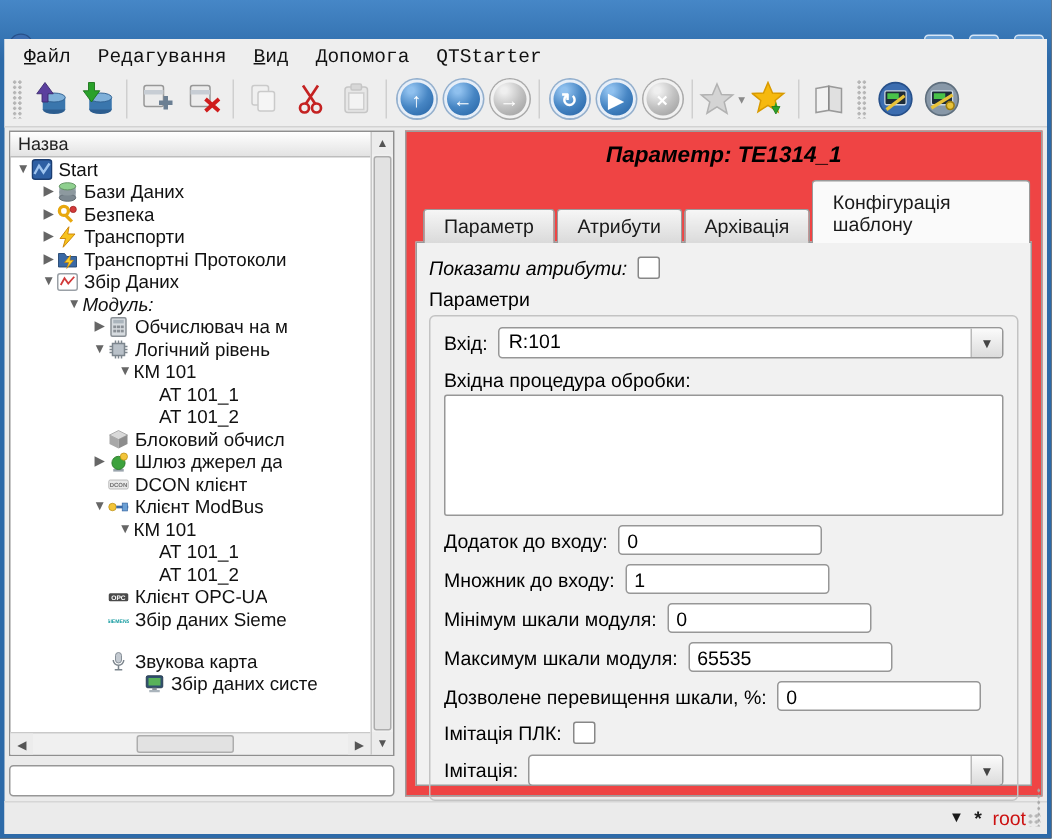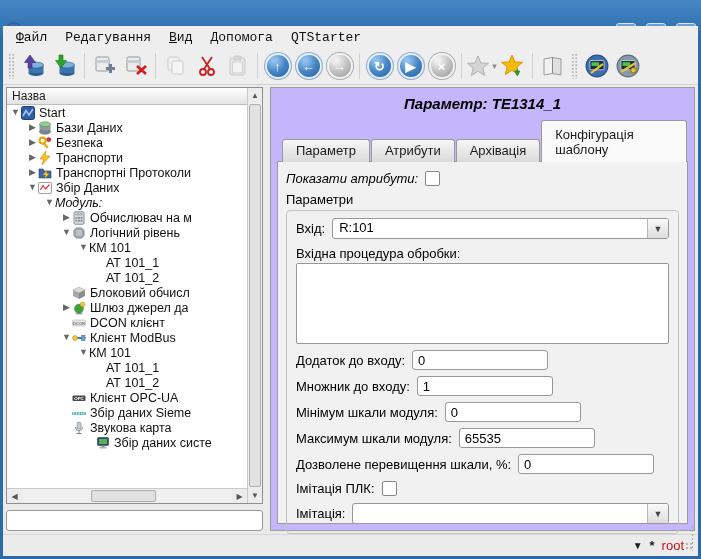--- a/index.html
+++ b/index.html
@@ -52,21 +52,21 @@
   .hscroll { height:15px; flex:0 0 auto; background:#f0f0f0; border-top:1px solid #c9c9c9; display:flex; align-items:stretch; }
   .sbtn { width:15px; flex:0 0 auto; display:flex; align-items:center; justify-content:center; font-size:8px; color:#555; background:#ececec; }
   .htrack { flex:1; position:relative; }
   .hthumb { position:absolute; top:1px; bottom:1px; left:33%; width:31%; background:#e2e2e2; border:1px solid #adadad; border-radius:2px; }
   .vscroll { width:15px; flex:0 0 auto; background:#f0f0f0; border-left:1px solid #c9c9c9; display:flex; flex-direction:column; }
   .vtrack { flex:1; position:relative; }
   .vthumb { position:absolute; left:1px; right:1px; top:1px; bottom:1px; background:#e2e2e2; border:1px solid #adadad; border-radius:2px; }
   .search-input { margin-top:6px; height:21px; border:1px solid #979797; border-radius:3px; background:#fff; font-size:13px; padding:0 5px; width:100%; font-family:"Liberation Sans",sans-serif; }
 
   
-  .rightcol { flex:1; border:1px solid #9d9d9d; background:#c4b5fd; display:flex; flex-direction:column; padding:2px 6px 6px 6px; min-width:0; }
+  .rightcol { flex:1; border:1px solid #9d9d9d; background:#ef4444; display:flex; flex-direction:column; padding:2px 6px 6px 6px; min-width:0; }
   .panel-title { text-align:center; font-size:15px; font-weight:bold; font-style:italic; color:#000; padding:5px 0 7px 0; }
   .tabs { display:flex; align-items:flex-end; padding-left:5px; position:relative; z-index:2; }
   .tab { padding:3px 13px 4px 13px; font-size:13px; color:#1a1a1a; background:linear-gradient(#f6f6f6,#dadada); border:1px solid #9a9a9a; border-bottom:none; border-radius:3px 3px 0 0; margin-right:1px; position:relative; top:1px; }
   .tab.active { background:#fafafa; padding-top:6px; padding-bottom:5px; top:1px; }
   .tab-frame { flex:1; border:1px solid #9a9a9a; background:#f1f1f1; padding:7px 8px; display:flex; flex-direction:column; min-height:0; }
 
   .chk-row { display:flex; align-items:center; gap:7px; font-size:13px; color:#000; margin:2px 0 6px 0;font-style:italic; }
   .checkbox { width:15px; height:15px; background:#fff; border:1px solid #878787; border-radius:2px; flex:0 0 auto; }
   .group-label { font-size:13px; color:#000; margin-bottom:3px; }
   .groupbox { border:1px solid #c3c3c3; border-radius:4px; padding:7px 9px 9px 9px; flex:1; display:flex; flex-direction:column; }
@@ -441,21 +441,21 @@
                 </div>
                 <div class="trow" style="padding-left: 54px;">
                   <span class="exp"></span>
                   <span class="ticon">
                     <svg viewBox="0 0 14 14">
                       <text x="7" y="9" font-size="3.4" text-anchor="middle" fill="#129a9f" font-family="sans-serif" font-weight="bold">SIEMENS</text>
                     </svg>
                   </span>
                   <span class="tlabel">Збір даних Sieme</span>
                 </div>
-                <div class="trow" style="padding-left: 54px;">
+                <div class="trow" style="padding-left: 54px; margin-top: 13px;">
                   <span class="exp"></span>
                   <span class="ticon">
                     <svg viewBox="0 0 14 14">
                       <rect x="5" y="1" width="4" height="7" rx="2" fill="#c4cad1" stroke="#7c858d" stroke-width="0.6"></rect>
                       <path d="M3.5 6 a3.5 3.5 0 0 0 7 0" fill="none" stroke="#7c858d"></path>
                       <line x1="7" y1="9.5" x2="7" y2="12" stroke="#7c858d"></line>
                       <line x1="4.5" y1="12.5" x2="9.5" y2="12.5" stroke="#7c858d"></line>
                     </svg>
                   </span>
                   <span class="tlabel">Звукова карта</span>

